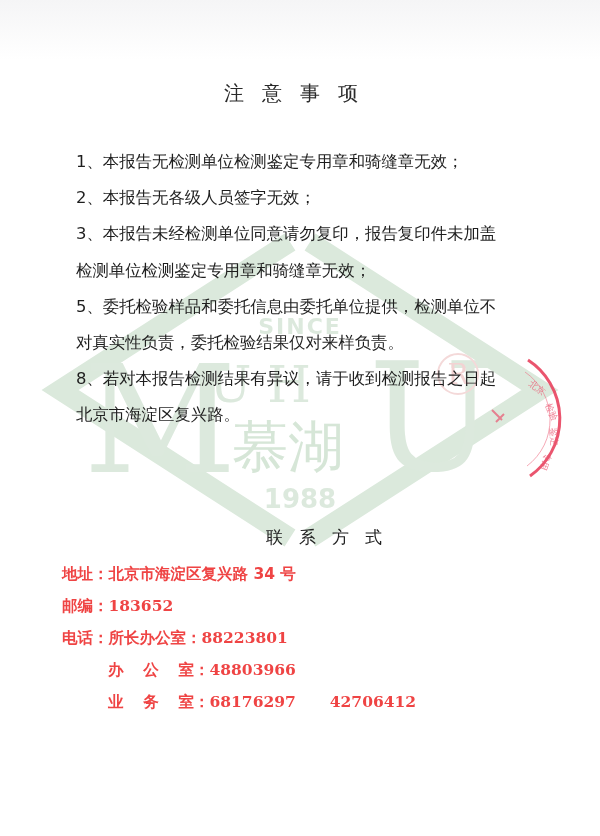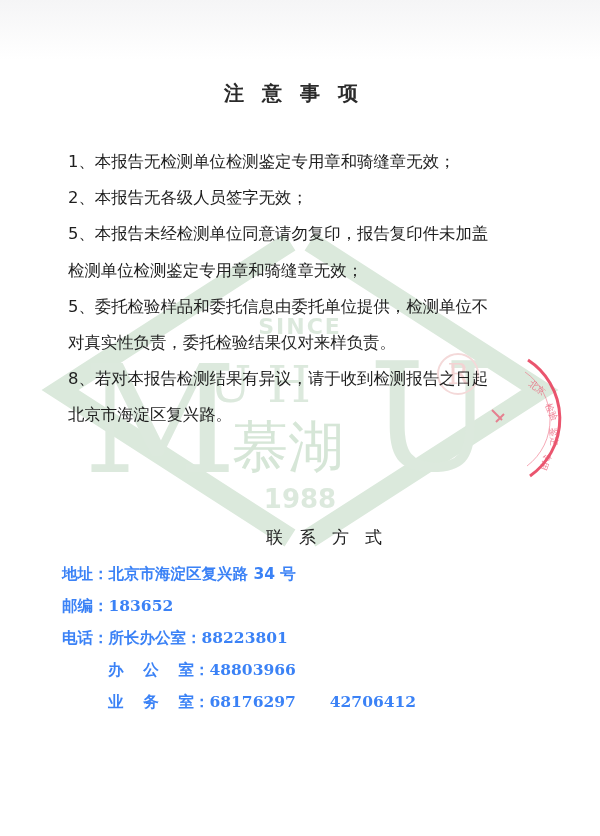--- a/index.html
+++ b/index.html
@@ -12,37 +12,37 @@
   .scan-noise {
     position: absolute; left: 0; top: 0; width: 600px; height: 60px;
     background: linear-gradient(180deg, rgba(200,200,205,0.18), rgba(255,255,255,0));
     pointer-events: none;
   }
   .watermark { position: absolute; left: 0; top: 0; width: 600px; height: 836px; pointer-events: none; }
   .stamp { position: absolute; left: 0; top: 0; width: 600px; height: 836px; pointer-events: none; }
 
   .title {
     position: absolute; left: 0; width: 600px; top: 80px;
-    text-align: center; font-size: 20px; font-weight: bold;
+    text-align: center; font-size: 20px; font-weight: normal;
     letter-spacing: 18px; font-family: "DejaVu Sans", sans-serif; color: #2a2a2a;
   }
-  .notice-list { position: absolute; left: 68px; top: 144px; width: 460px; }
+  .notice-list { position: absolute; left: 76px; top: 144px; width: 460px; }
   .notice-line {
     height: 36.2px; line-height: 36.2px; font-size: 16.4px; white-space: nowrap;
     font-family: "DejaVu Sans", sans-serif; color: #1e1e1e;
   }
   .section-title {
     position: absolute; left: 0; width: 600px; top: 526px; text-align: center;
     font-size: 17px; letter-spacing: 16px; padding-left: 32px;
     font-family: "DejaVu Sans", sans-serif; color: #222;
   }
   .contact { position: absolute; left: 62px; top: 558px; }
   .contact-line {
     height: 32px; line-height: 32px; font-size: 15.5px; white-space: nowrap;
-    font-weight: bold; font-family: "DejaVu Serif", serif; color: #3b82f6;
+    font-weight: bold; font-family: "DejaVu Serif", serif; color: #ef4444;
   }
   .contact-line .lbl { font-family: "DejaVu Sans", sans-serif; font-weight: bold; }
   .indent { display: inline-block; width: 46px; }
   .spread { display: inline-flex; justify-content: space-between; width: 86px; }
   .gap { display: inline-block; width: 34px; }
 </style>
 </head>
 <body>
 
 <div class="scan-noise"></div>
@@ -72,21 +72,21 @@
     <text x="546" y="452" transform="rotate(110 546 452)">专用</text>
   </g>
   <path d="M 492 410 L 502 420 M 496 422 L 504 414" stroke="#ea5570" stroke-width="2" opacity="0.7"></path>
 </svg>
 
 <div class="title">注意事项</div>
 
 <div class="notice-list">
   <div class="notice-line">1、本报告无检测单位检测鉴定专用章和骑缝章无效；</div>
   <div class="notice-line">2、本报告无各级人员签字无效；</div>
-  <div class="notice-line">5、本报告未经检测单位同意请勿复印，报告复印件未加盖</div>
+  <div class="notice-line">3、本报告未经检测单位同意请勿复印，报告复印件未加盖</div>
   <div class="notice-line">检测单位检测鉴定专用章和骑缝章无效；</div>
   <div class="notice-line">5、委托检验样品和委托信息由委托单位提供，检测单位不</div>
   <div class="notice-line">对真实性负责，委托检验结果仅对来样负责。</div>
   <div class="notice-line">8、若对本报告检测结果有异议，请于收到检测报告之日起</div>
   <div class="notice-line">北京市海淀区复兴路。</div>
 </div>
 
 <div class="section-title">联系方式</div>
 
 <div class="contact">

